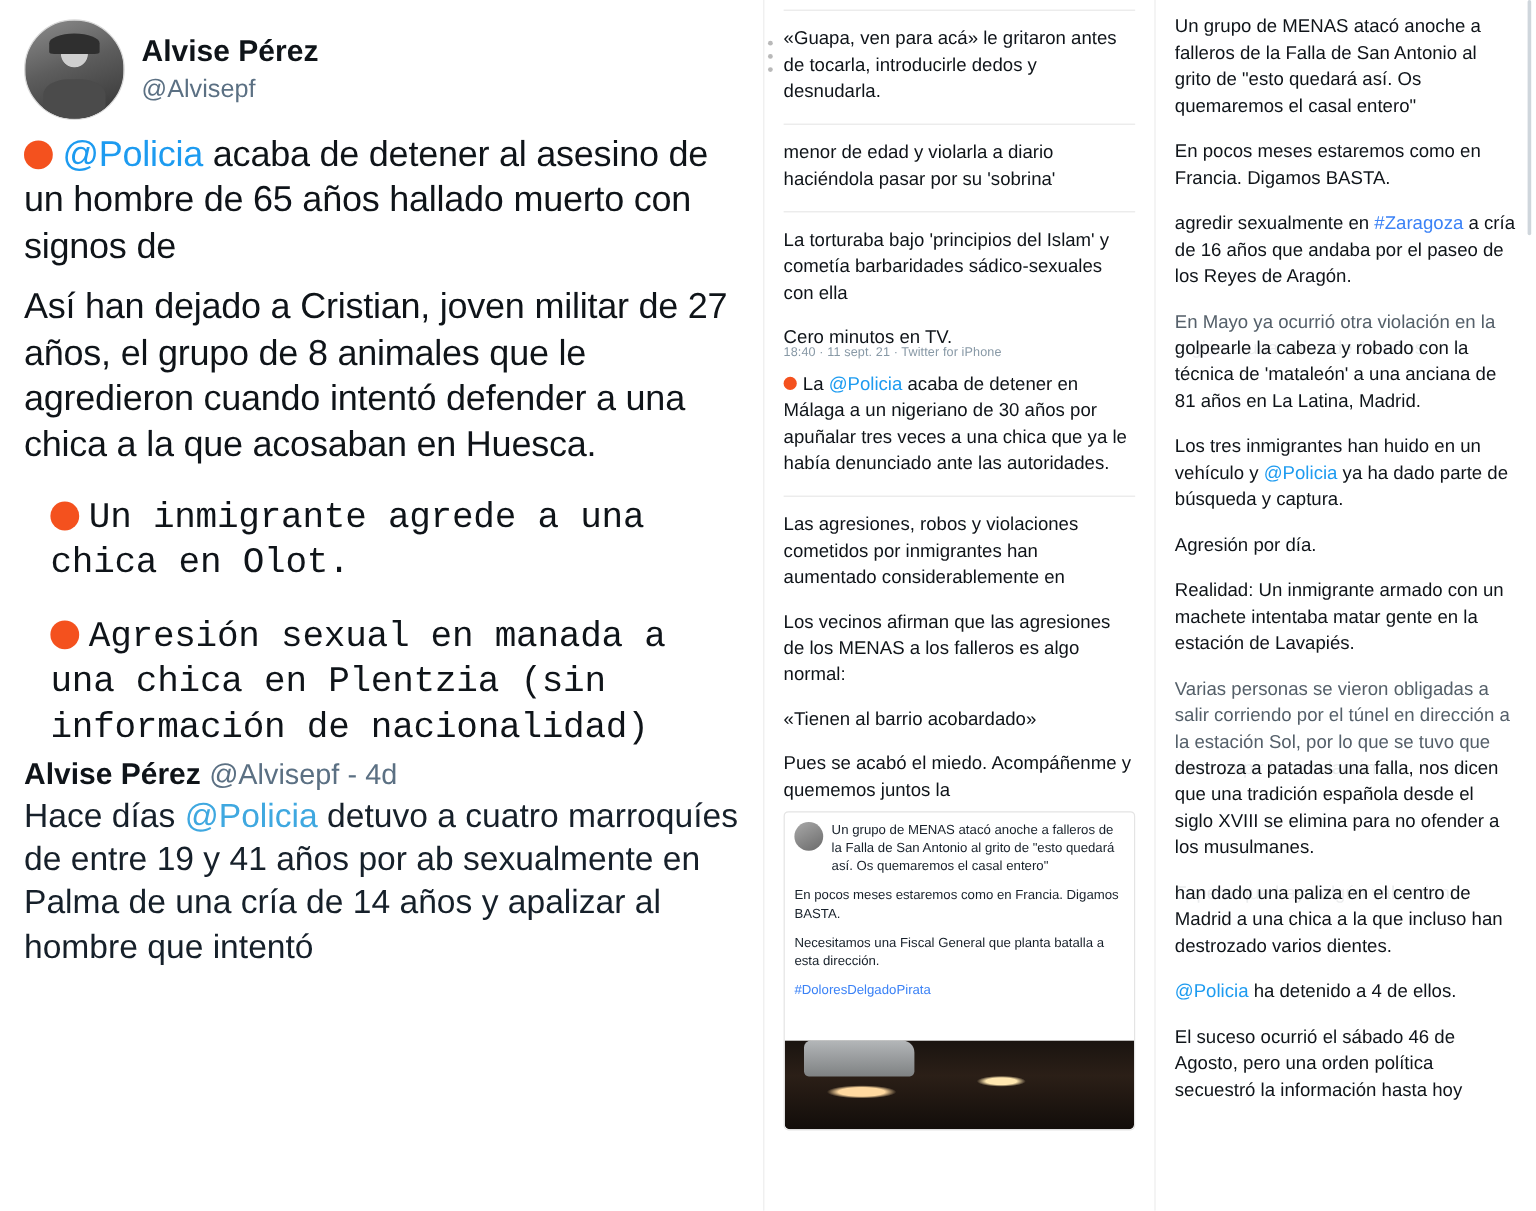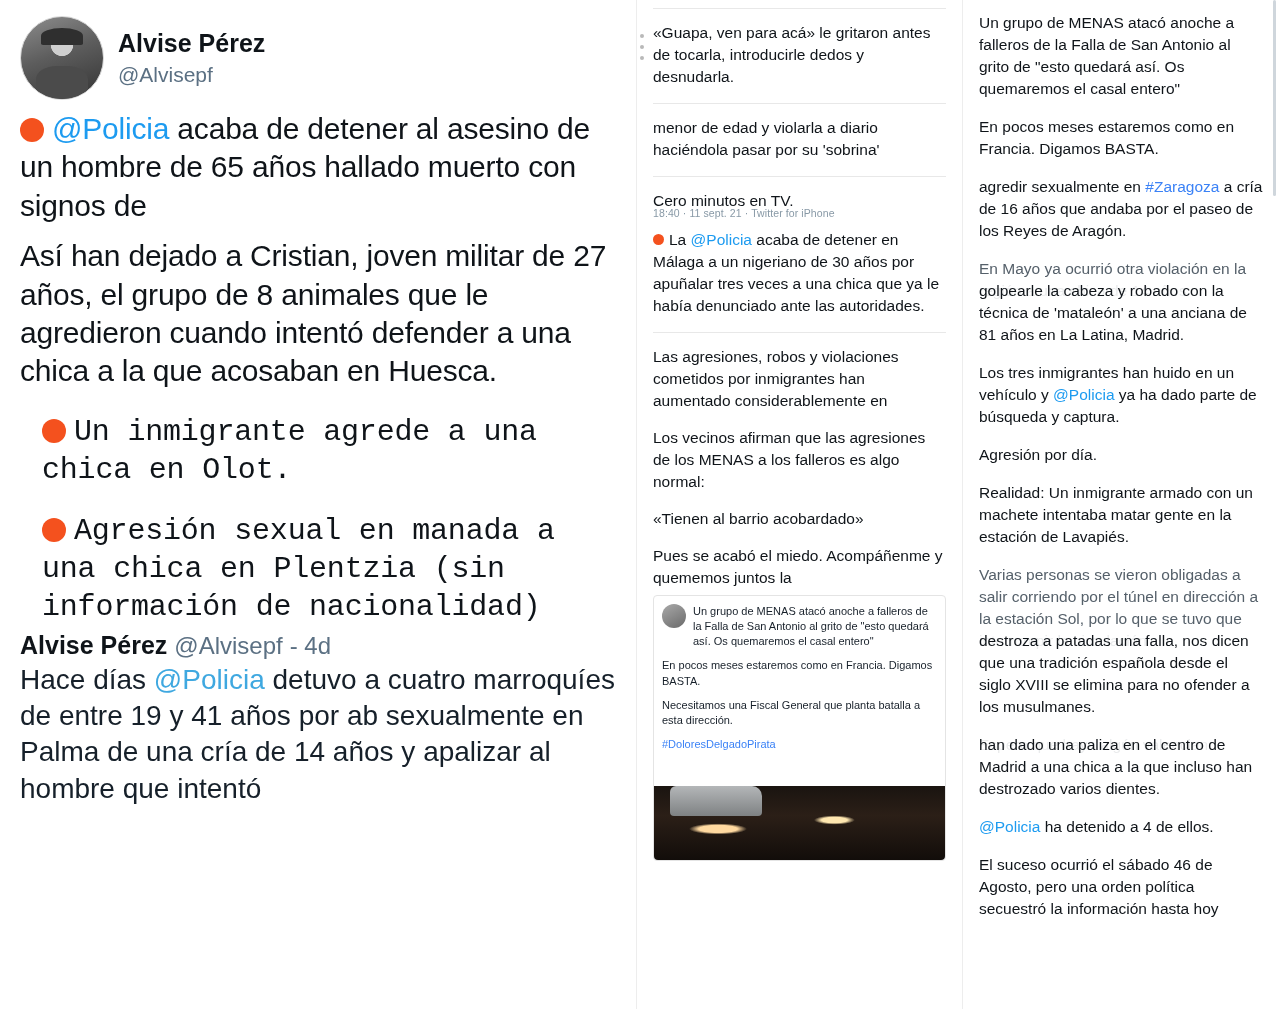--- a/index.html
+++ b/index.html
@@ -323,20 +323,21 @@
       </div>
 
     <div class="rule-soft"></div>
 
     <div class="blk">«Guapa, ven para acá» le gritaron antes de tocarla, introducirle dedos y desnudarla.</div>
     <div class="rule-soft"></div>
 
     <div class="blk">menor de edad y violarla a diario haciéndola pasar por su 'sobrina'</div>
     <div class="rule-soft"></div>
 
+    <div class="blk">La torturaba bajo 'principios del Islam' y cometía barbaridades sádico-sexuales con ella</div>
 
     <div class="blk" style="margin-bottom:4px;">Cero minutos en TV.</div>
     <div class="stamp">18:40 · 11 sept. 21 · Twitter for iPhone</div>
 
     <div class="blk">
       <span class="dot-red-sm"></span><span>La </span><span class="mention">@Policia</span><span> acaba de detener en Málaga a un nigeriano de 30 años por apuñalar tres veces a una chica que ya le había denunciado ante las autoridades.</span>
     </div>
     <div class="rule-soft"></div>
 
     <div class="blk">Las agresiones, robos y violaciones cometidos por inmigrantes han aumentado considerablemente en</div>

